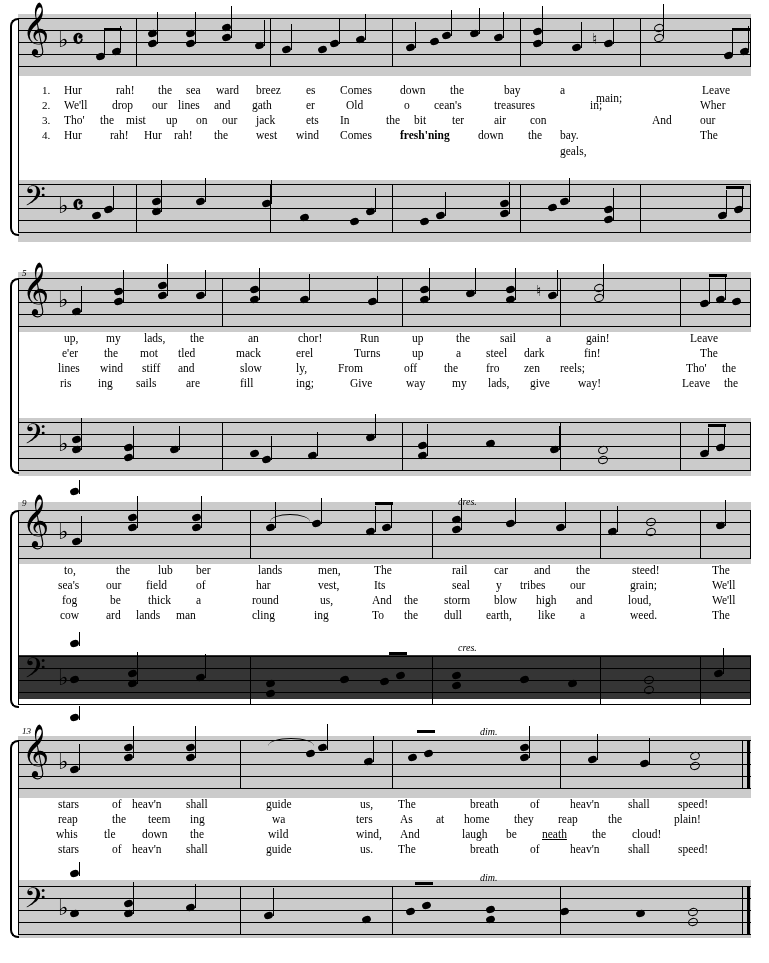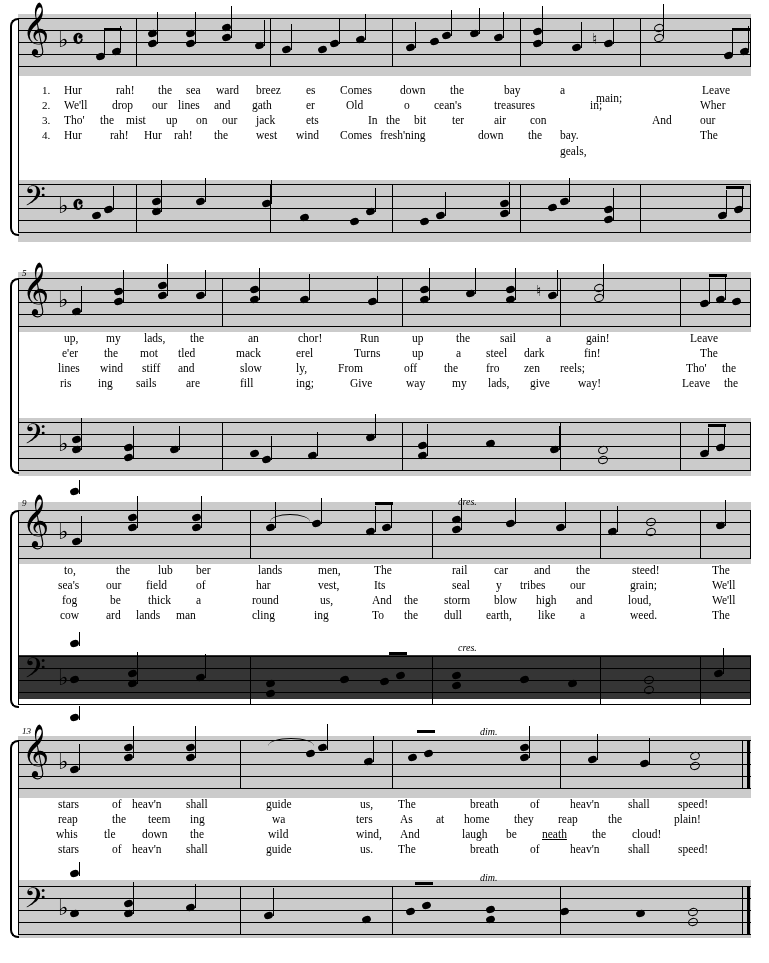--- a/index.html
+++ b/index.html
@@ -233,42 +233,42 @@
     <div class="lyricrow" style="top:114px;">
       <span class="lnum" style="left:42px;">3.</span>
       <span style="left:64px;">Tho'</span>
       <span style="left:100px;">the</span>
       <span style="left:126px;">mist</span>
       <span style="left:166px;">up</span>
       <span style="left:196px;">on</span>
       <span style="left:222px;">our</span>
       <span style="left:256px;">jack</span>
       <span style="left:306px;">ets</span>
-      <span style="left:368px;">In</span>
+      <span style="left:340px;">In</span>
       <span style="left:386px;">the</span>
       <span style="left:414px;">bit</span>
       <span style="left:452px;">ter</span>
       <span style="left:494px;">air</span>
       <span style="left:530px;">con</span>
       <span style="left:560px;margin-top:31px;">geals,</span>
       <span style="left:652px;">And</span>
       <span style="left:700px;">our</span>
     </div>
 
     <div class="lyricrow" style="top:129px;">
       <span class="lnum" style="left:42px;">4.</span>
       <span style="left:64px;">Hur</span>
       <span style="left:110px;">rah!</span>
       <span style="left:144px;">Hur</span>
       <span style="left:174px;">rah!</span>
       <span style="left:214px;">the</span>
       <span style="left:256px;">west</span>
       <span style="left:296px;">wind</span>
       <span style="left:340px;">Comes</span>
-      <span style="left:380px;">fresh'ning</span>
+      <span style="left:400px;font-weight:bold;">fresh'ning</span>
       <span style="left:478px;">down</span>
       <span style="left:528px;">the</span>
       <span style="left:560px;">bay.</span>
       <span style="left:700px;">The</span>
     </div>
   </div>
 
   <div class="system sys2">
     <div class="wash" style="left:18px;top:22px;width:733px;height:60px;"></div>
     <div class="wash" style="left:18px;top:168px;width:733px;height:58px;"></div>

